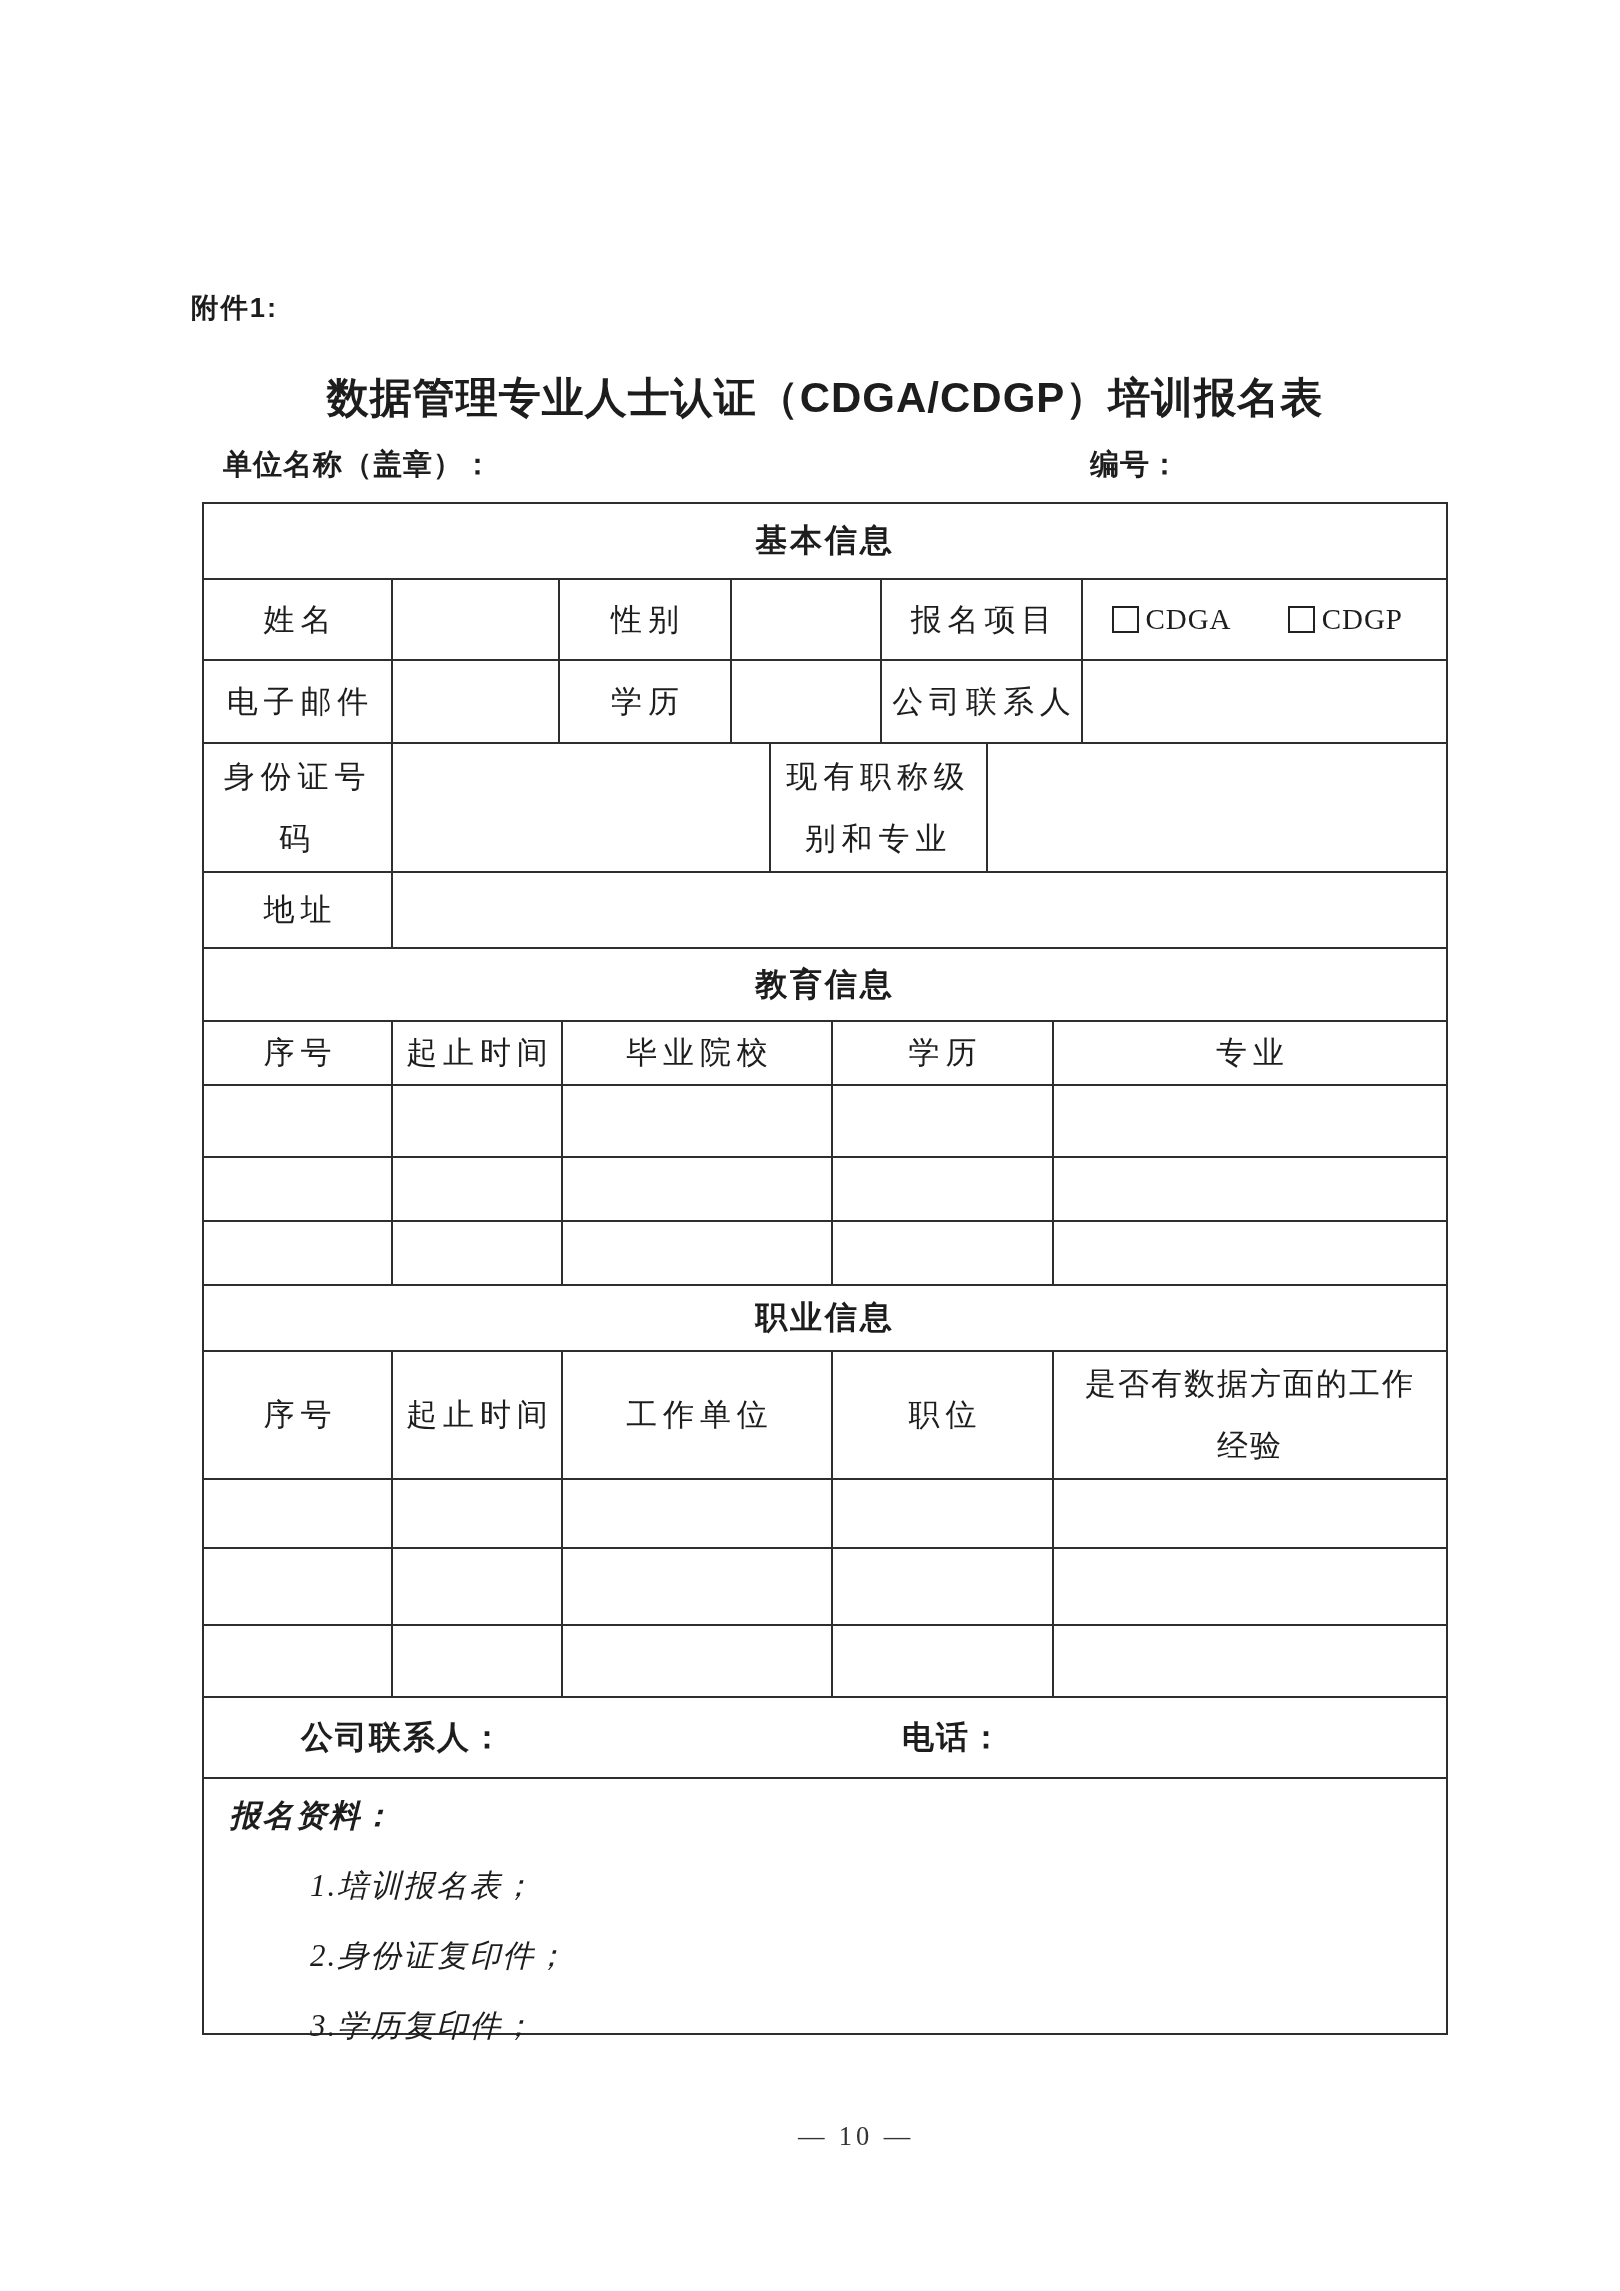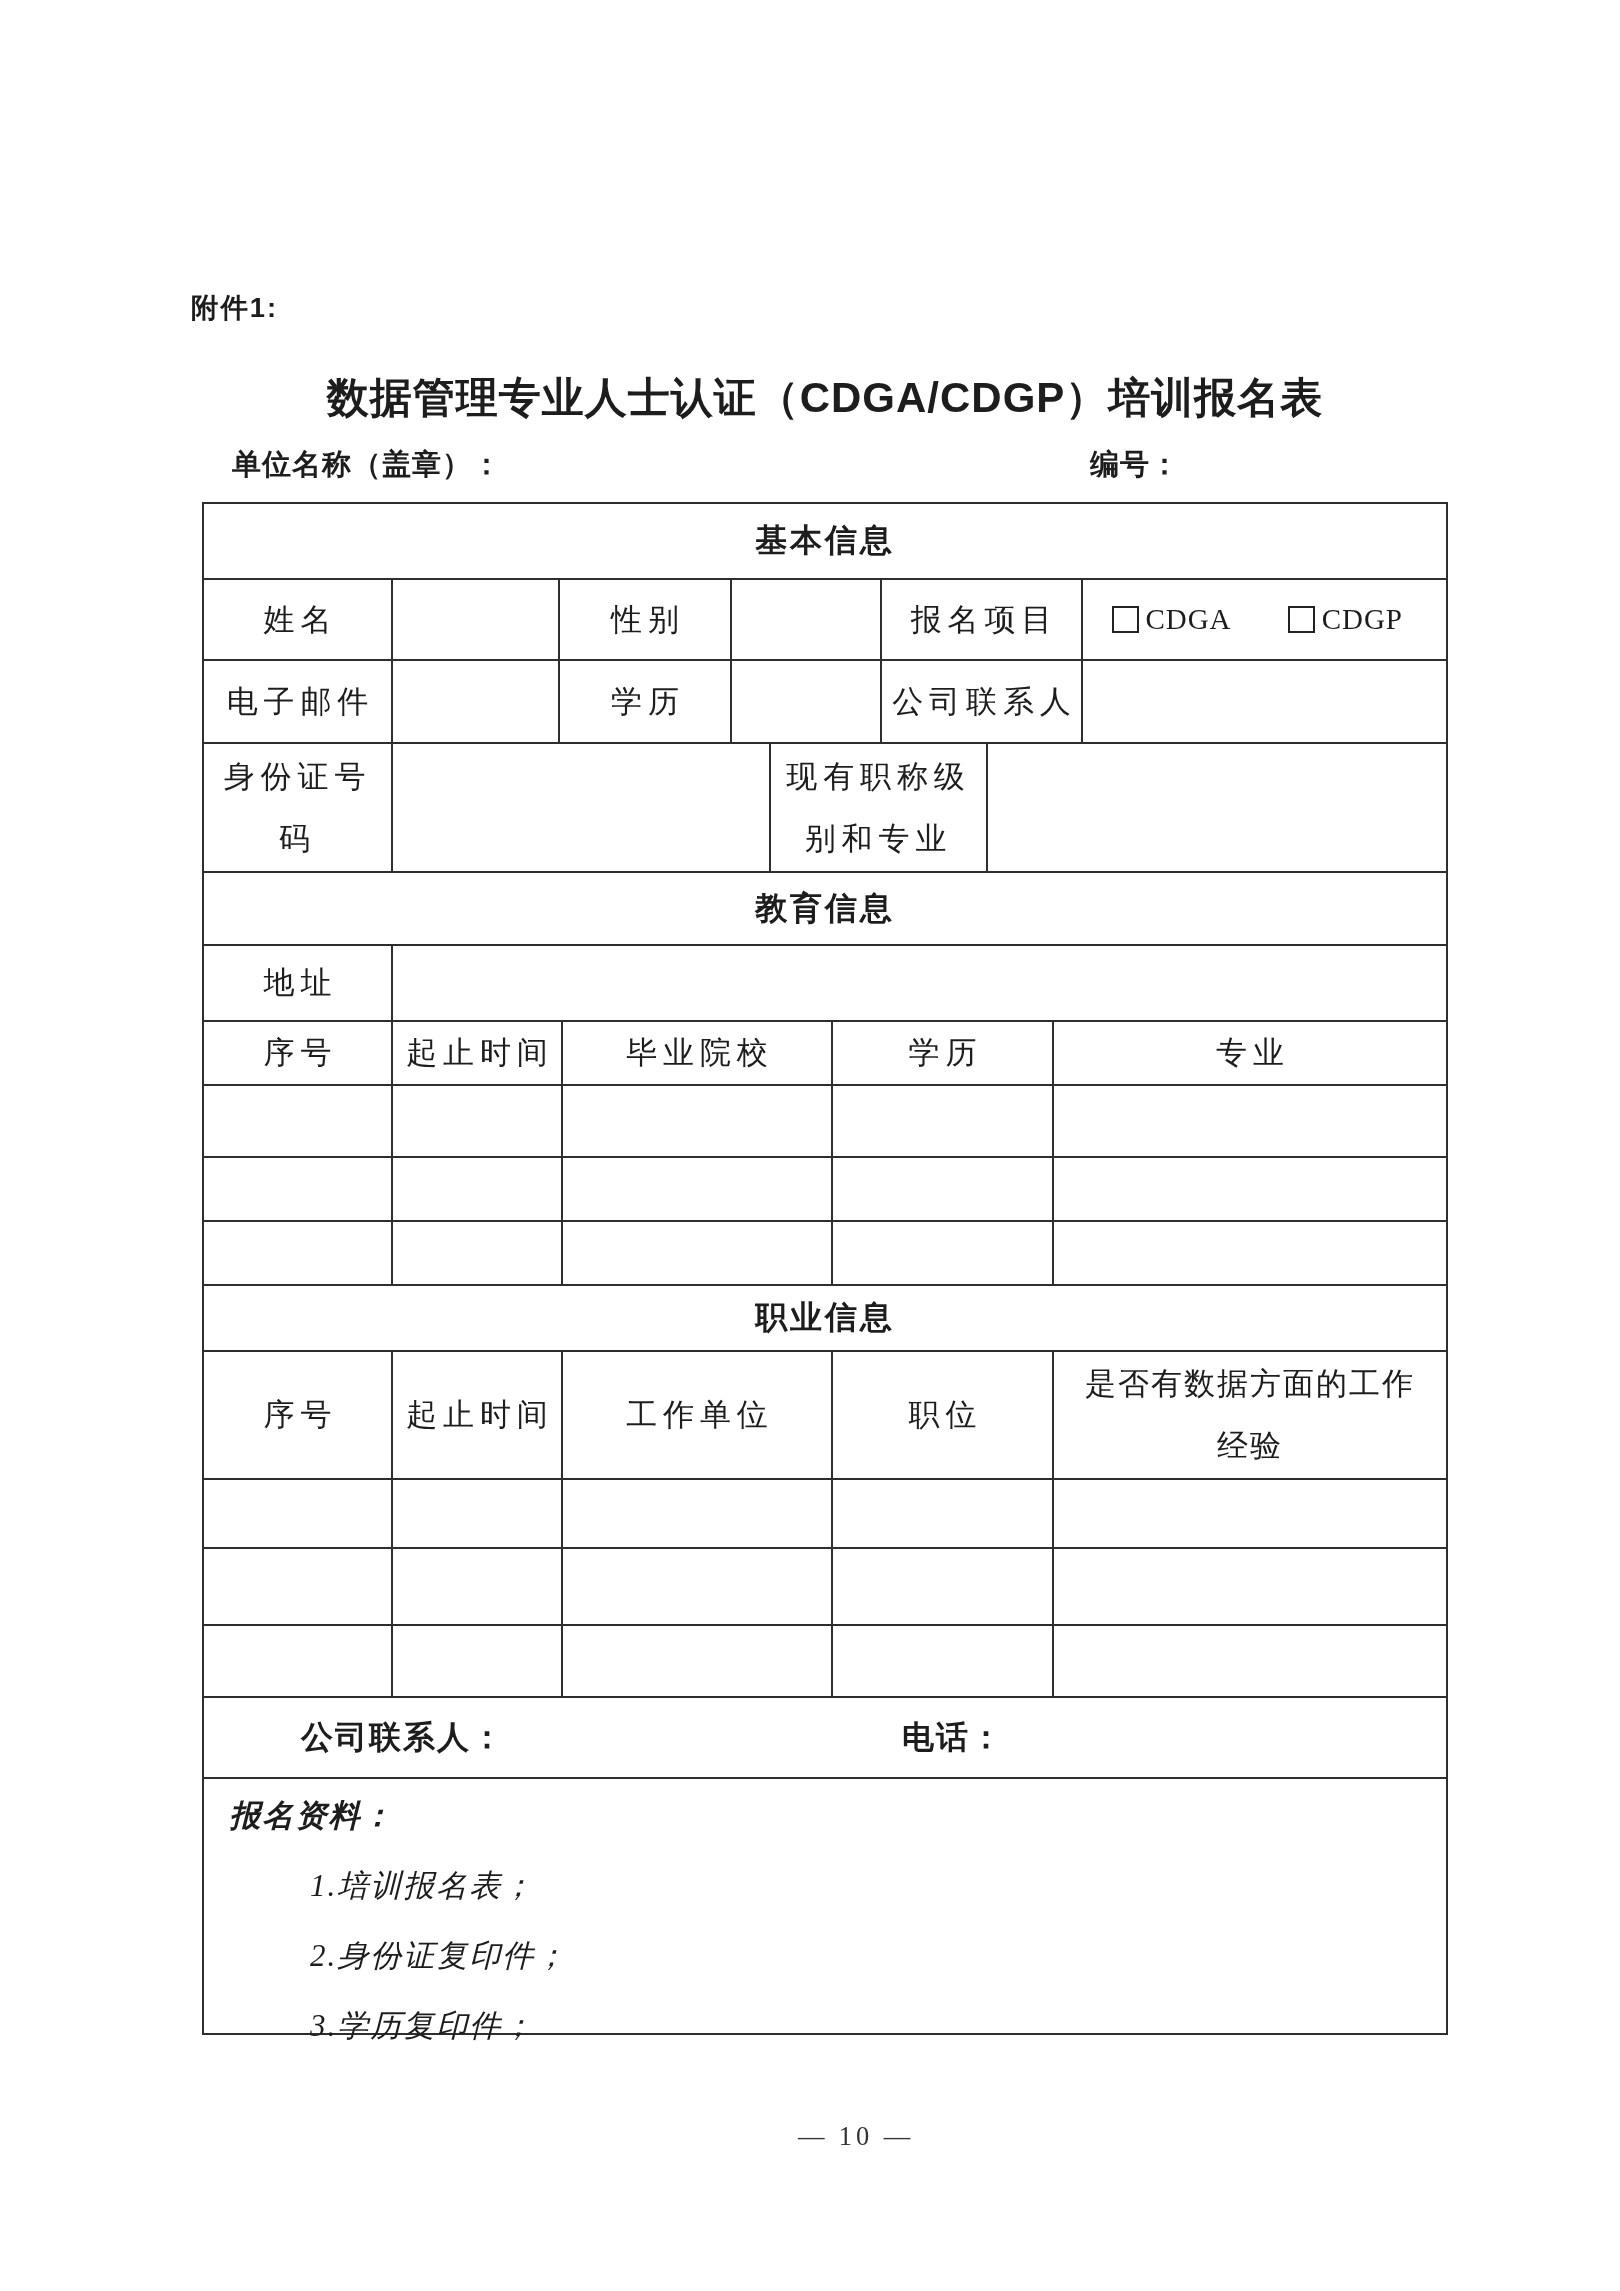--- a/index.html
+++ b/index.html
@@ -17,21 +17,21 @@
   .attachment{
     position:absolute;left:191px;top:290px;
     font-size:27.4px;font-weight:bold;letter-spacing:2px;
   }
   .doc-title{
     position:absolute;left:202px;top:370px;width:1246px;
     text-align:center;font-size:42px;font-weight:bold;letter-spacing:1px;
     white-space:nowrap;
   }
   .org-line-left{
-    position:absolute;left:232px;top:445px;
+    position:absolute;left:223px;top:445px;
     font-size:29px;font-weight:bold;letter-spacing:1px;
   }
   .org-line-right{
     position:absolute;left:1090px;top:445px;
     font-size:29px;font-weight:bold;letter-spacing:1px;
   }
 
   
   .form-table{
     position:absolute;left:202px;top:502px;width:1246px;
@@ -146,27 +146,27 @@
       <div class="td w193 lab">
         <span class="wrap2 wid-id">身份证号码</span>
       </div>
       <div class="td w386"></div>
       <div class="td w221 lab">
         <span class="wrap2 wid-title">现有职称级别和专业</span>
       </div>
       <div class="td flex1"></div>
     </div>
 
+    <div class="tr" style="height:76px">
+      <div class="td w193 lab">地址</div>
+      <div class="td flex1"></div>
+    </div>
+
     <div class="tr" style="height:73px">
       <div class="td flex1 band">教育信息</div>
-    </div>
-
-    <div class="tr" style="height:76px">
-      <div class="td w193 lab">地址</div>
-      <div class="td flex1"></div>
     </div>
 
     <div class="tr" style="height:64px">
       <div class="td w193 lab">序号</div>
       <div class="td w194 lab">起止时间</div>
       <div class="td w275 lab">毕业院校</div>
       <div class="td w225 lab">学历</div>
       <div class="td flex1 lab">专业</div>
     </div>
 

